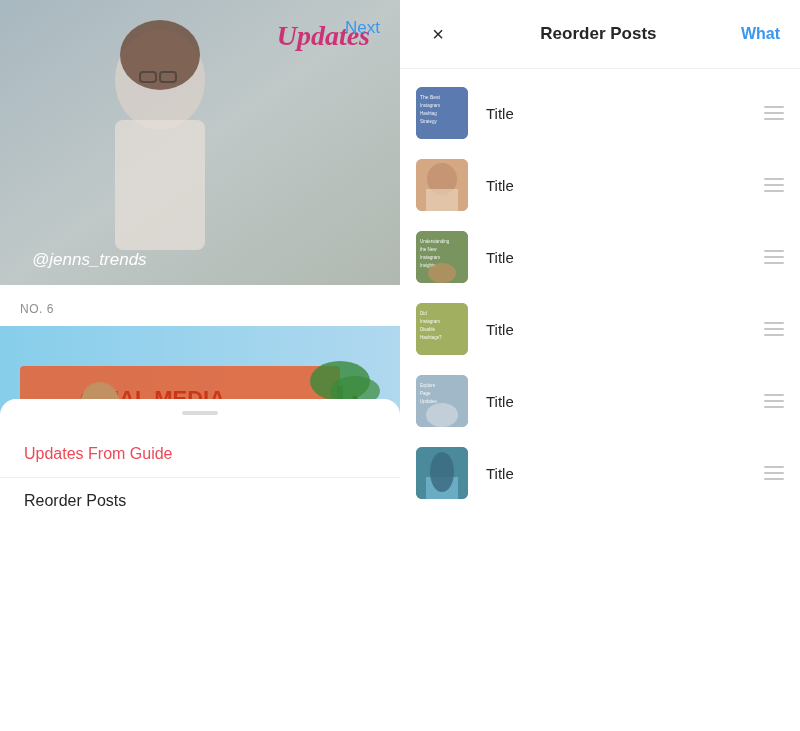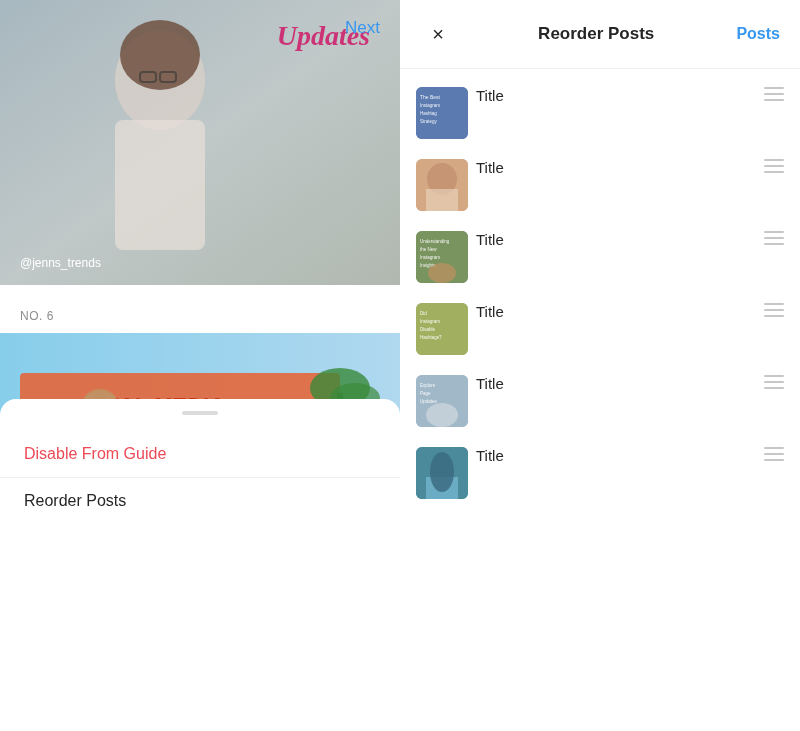--- a/index.html
+++ b/index.html
@@ -60,30 +60,31 @@
       font-family: 'Georgia', cursive;
       font-style: italic;
       font-size: 28px;
       color: #cc3377;
       font-weight: bold;
     }
 
     .username-overlay {
       position: absolute;
       bottom: 15px;
-      left: 20px;
+      left: 32px;
       color: white;
-      font-size: 12px;
+      font-size: 17px;
       font-weight: 500;
+      font-style: italic;
     }
 
     
     .post-info {
       background: white;
-      padding: 24px 20px 10px 20px;
+      padding: 17px 20px 10px 20px;
     }
 
     .post-number {
       font-size: 12px;
       color: #8e8e8e;
       font-weight: 400;
       text-transform: uppercase;
       letter-spacing: 0.5px;
     }
 
@@ -203,23 +204,23 @@
 
     
     .reorder-list {
       flex: 1;
       overflow-y: auto;
       padding: 8px 0;
     }
 
     .reorder-item {
       display: flex;
-      align-items: flex-start;
+      align-items: center;
       padding: 10px 16px;
-      gap: 8px;
+      gap: 18px;
     }
 
     .thumbnail {
       width: 52px;
       height: 52px;
       border-radius: 6px;
       overflow: hidden;
       flex-shrink: 0;
     }
 
@@ -330,32 +331,32 @@
       <ellipse cx="355" cy="65" rx="25" ry="15" fill="#3a8a3a" opacity="0.7"></ellipse>
 
       <ellipse cx="100" cy="80" rx="20" ry="22" fill="#c8a080" opacity="0.9"></ellipse>
       <rect x="75" y="95" width="50" height="85" rx="5" fill="#2850a0" opacity="0.9"></rect>
       <ellipse cx="100" cy="72" rx="18" ry="16" fill="#c09060" opacity="0.9"></ellipse>
     </svg>
   </div>
 
   <div class="bottom-sheet">
     <div class="sheet-handle"></div>
-    <div class="sheet-item danger">Disable From Guide</div>
+    <div class="sheet-item danger">Updates From Guide</div>
     <div class="sheet-item normal">Reorder Posts</div>
   </div>
 
 </div>
 
 <div class="right-panel">
 
   <div class="right-header">
     <div class="close-btn">×</div>
     <div class="reorder-title">Reorder Posts</div>
-    <div class="done-btn">Posts</div>
+    <div class="done-btn">What</div>
   </div>
 
   <div class="reorder-list">
 
     <div class="reorder-item">
       <div class="thumbnail thumb-1">
         <svg width="52" height="52">
           <rect width="52" height="52" fill="#5a7ab0"></rect>
           <text x="4" y="12" font-size="5" fill="white" opacity="0.9">The Best</text>
           <text x="4" y="20" font-size="4.5" fill="white" opacity="0.9">Instagram</text>

